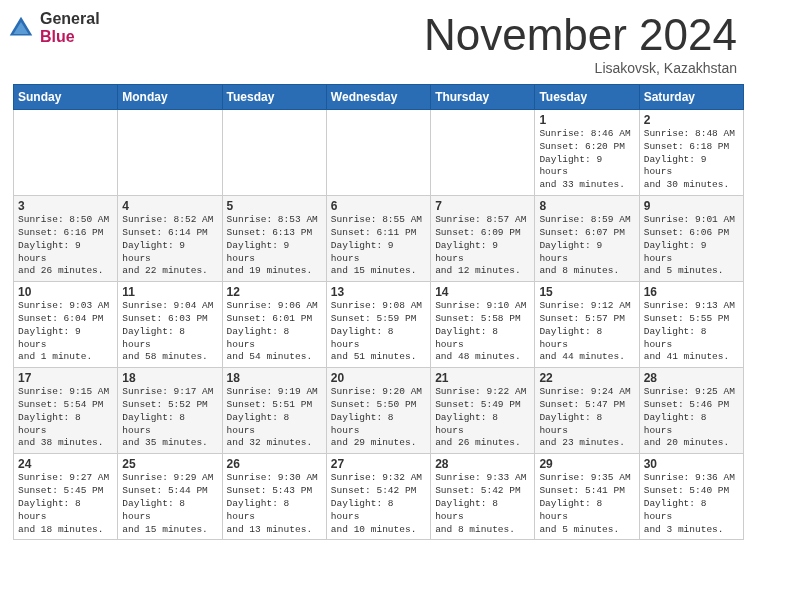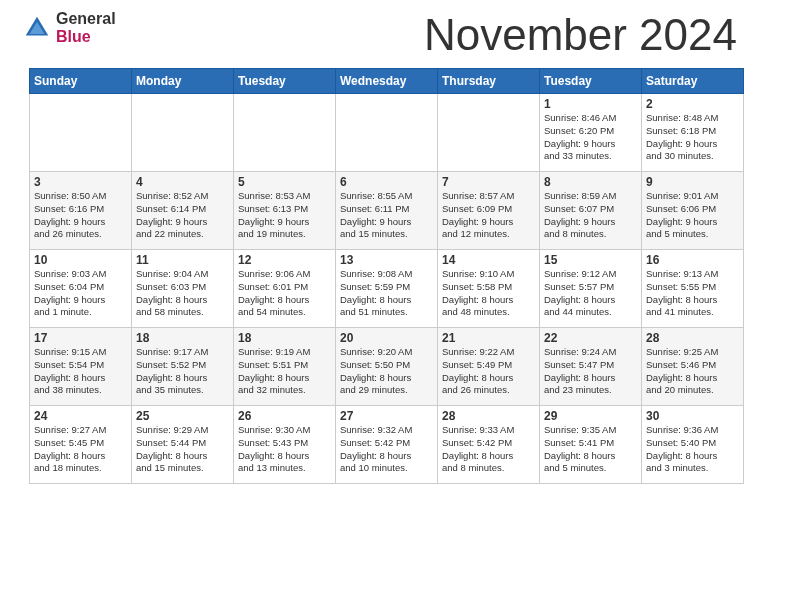--- a/index.html
+++ b/index.html
@@ -5,21 +5,21 @@
     * { margin: 0; padding: 0; box-sizing: border-box; }
     body {
       font-family: Arial, sans-serif;
       background: #fff;
       width: 792px;
       height: 612px;
       overflow: hidden;
     }
     .container {
       width: 752px;
-      padding: 10px 15px 5px 22px;
+      padding: 10px 15px 5px 6px;
     }
     .header {
       display: flex;
       justify-content: space-between;
       align-items: flex-start;
       margin-bottom: 8px;
     }
     .logo {
       display: flex;
       align-items: center;
@@ -86,20 +86,21 @@
     .day-num {
       font-size: 12px;
       font-weight: bold;
       display: block;
       margin-bottom: 1px;
     }
     .day-info {
       font-size: 9.5px;
       line-height: 1.35;
       color: #333;
+      font-family: Liberation Mono, monospace;
     }
     .empty-cell {
       background: #fff !important;
     }
   </style>
 </head>
 <body>
 
 <div class="container">
   <div class="header">
@@ -108,20 +109,21 @@
         <polygon points="20,5 35,30 5,30" fill="#2a6db5"></polygon>
         <polygon points="20,12 30,28 10,28" fill="#5a9ad5"></polygon>
       </svg>
       <div class="logo-text">
         <span class="logo-general">General</span>
         <span class="logo-blue">Blue</span>
       </div>
     </div>
     <div class="title-section">
       <div class="month-title">November 2024</div>
+      <div class="location">Lisakovsk, Kazakhstan</div>
     </div>
   </div>
 
   <table class="calendar">
     <thead>
       <tr>
       <th>Sunday</th>
           <th>Monday</th>
           <th>Tuesday</th>
           <th>Wednesday</th>

